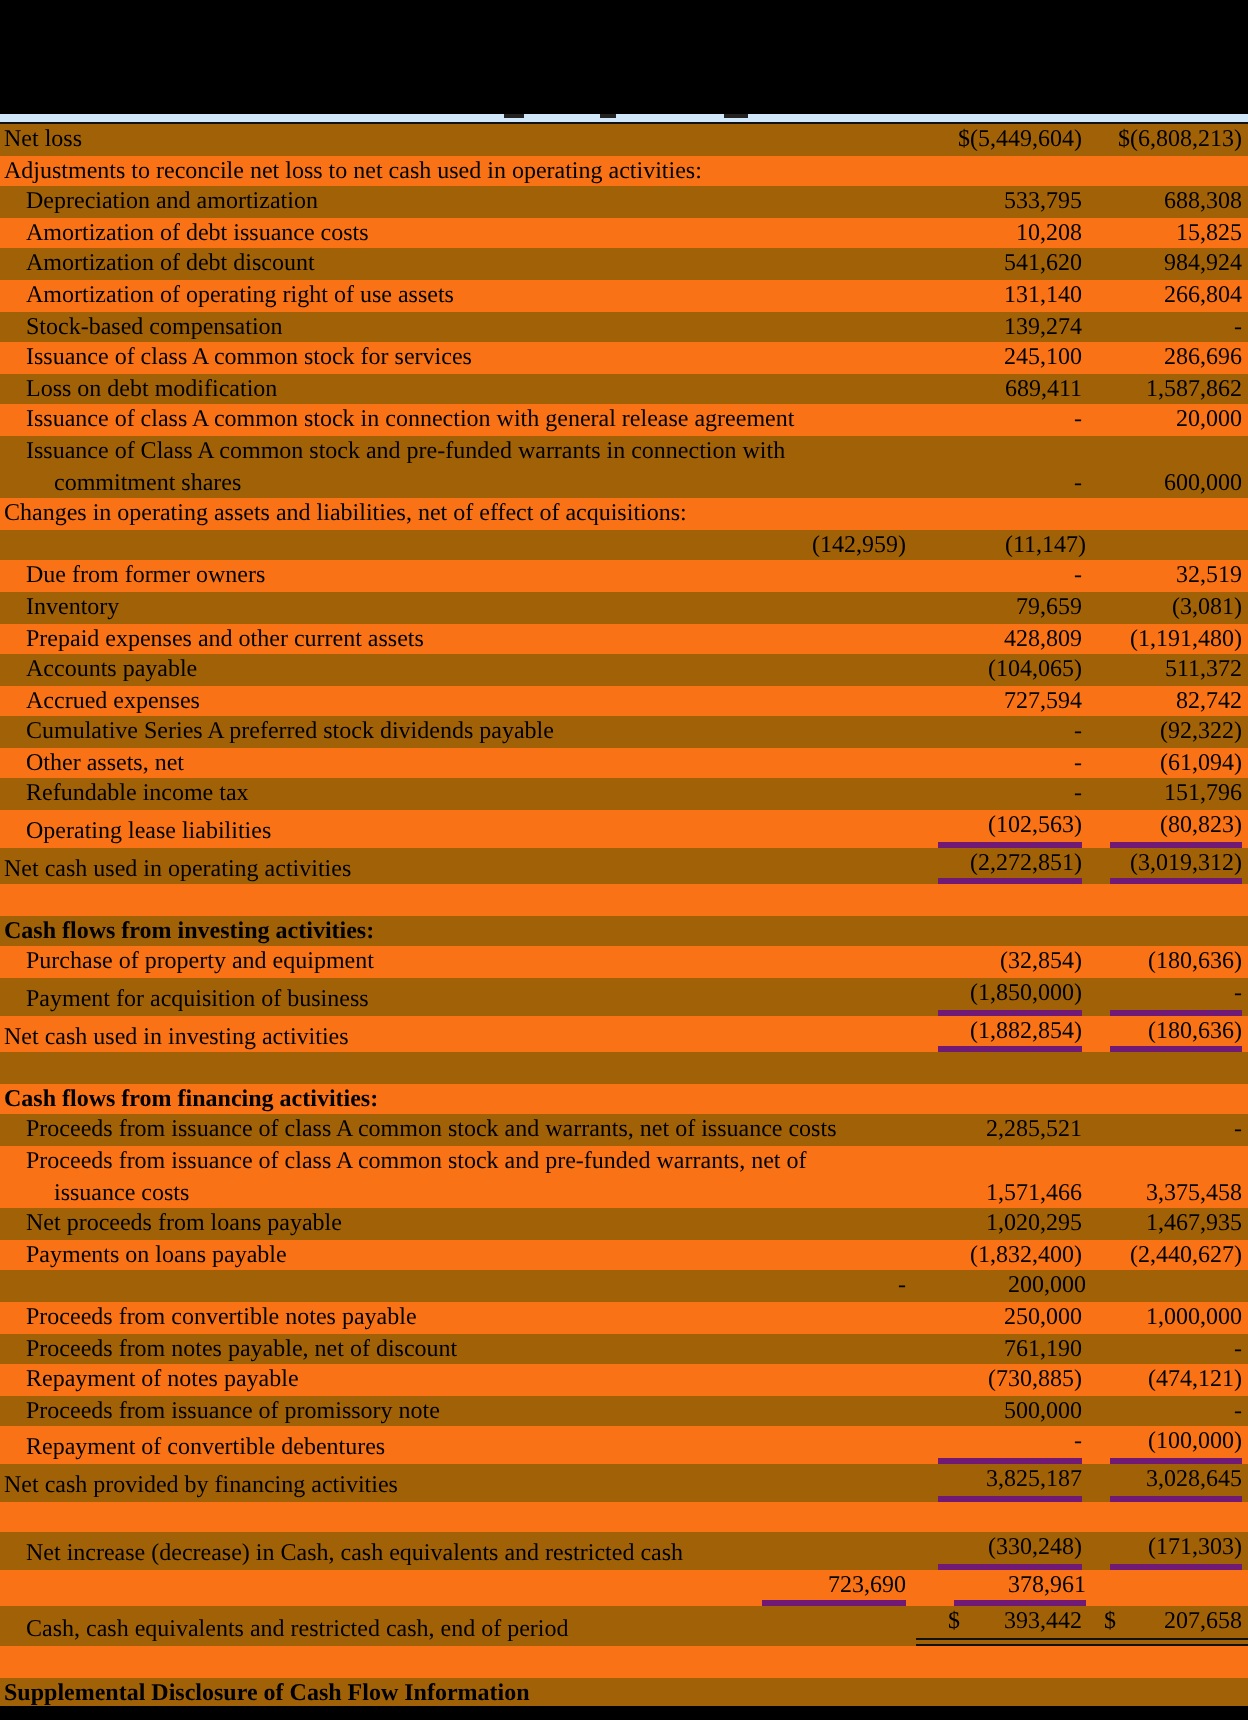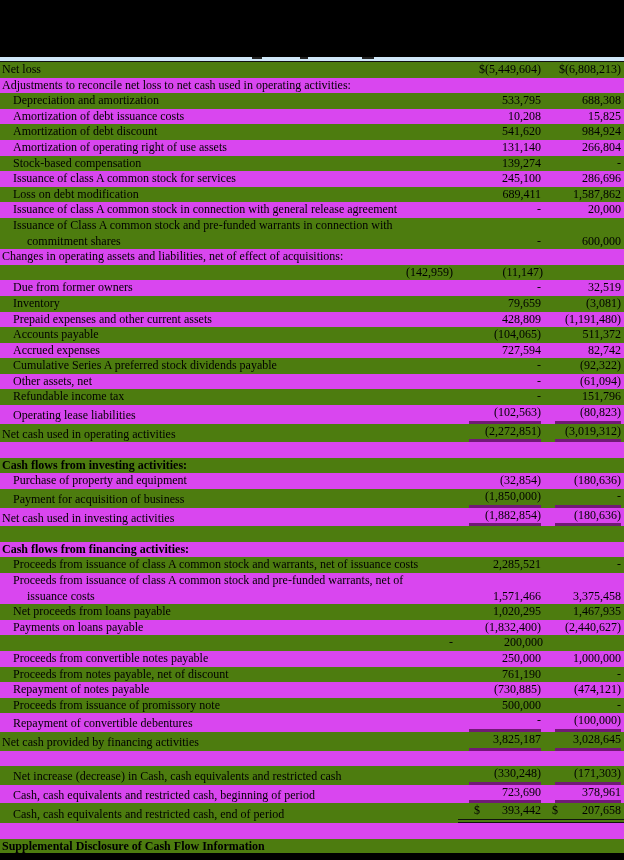--- a/index.html
+++ b/index.html
@@ -38,22 +38,22 @@
     background: #000;
   }
   #rows { width: 624px; }
   .row {
     display: grid;
     grid-template-columns: 1fr 88px 78px;
     min-height: 15.6px;
     line-height: 15.6px;
     align-items: end;
   }
-  .row.bg-blue { background: #4d7c0f; }
-  .row.bg-white { background: #d946ef; }
+  .row.bg-blue { background: #a16207; }
+  .row.bg-white { background: #f97316; }
   .row.bold { font-weight: bold; }
   .lbl { white-space: nowrap; overflow: hidden; }
   .lbl .ln { display: block; line-height: 15.6px; }
   .ind0 { padding-left: 2px; }
   .ind1 { padding-left: 13px; }
   .ind2 { padding-left: 27px; }
   .cell {
     text-align: right;
     line-height: 15.6px;
   }
@@ -358,23 +358,20 @@
       </div>
       <div class="row bg-white" style="grid-column: 1 / -1;"></div>
       <div class="row bg-blue">
         <div class="lbl">
           <span class="ln ind1">Net increase (decrease) in Cash, cash equivalents and restricted cash</span>
         </div>
         <div class="cell c1 u1"><span class="val">(330,248)</span></div>
         <div class="cell c2 u1"><span class="val">(171,303)</span></div>
       </div>
       <div class="row bg-white">
-        <div class="lbl">
-          <span class="ln ind1">Cash, cash equivalents and restricted cash, beginning of period</span>
-        </div>
         <div class="cell c1 u1"><span class="val">723,690</span></div>
         <div class="cell c2 u1"><span class="val">378,961</span></div>
       </div>
       <div class="row bg-blue">
         <div class="lbl">
           <span class="ln ind1">Cash, cash equivalents and restricted cash, end of period</span>
         </div>
         <div class="cell c1 u2 money">
           <span class="cur">$</span>
           <span>393,442</span>

